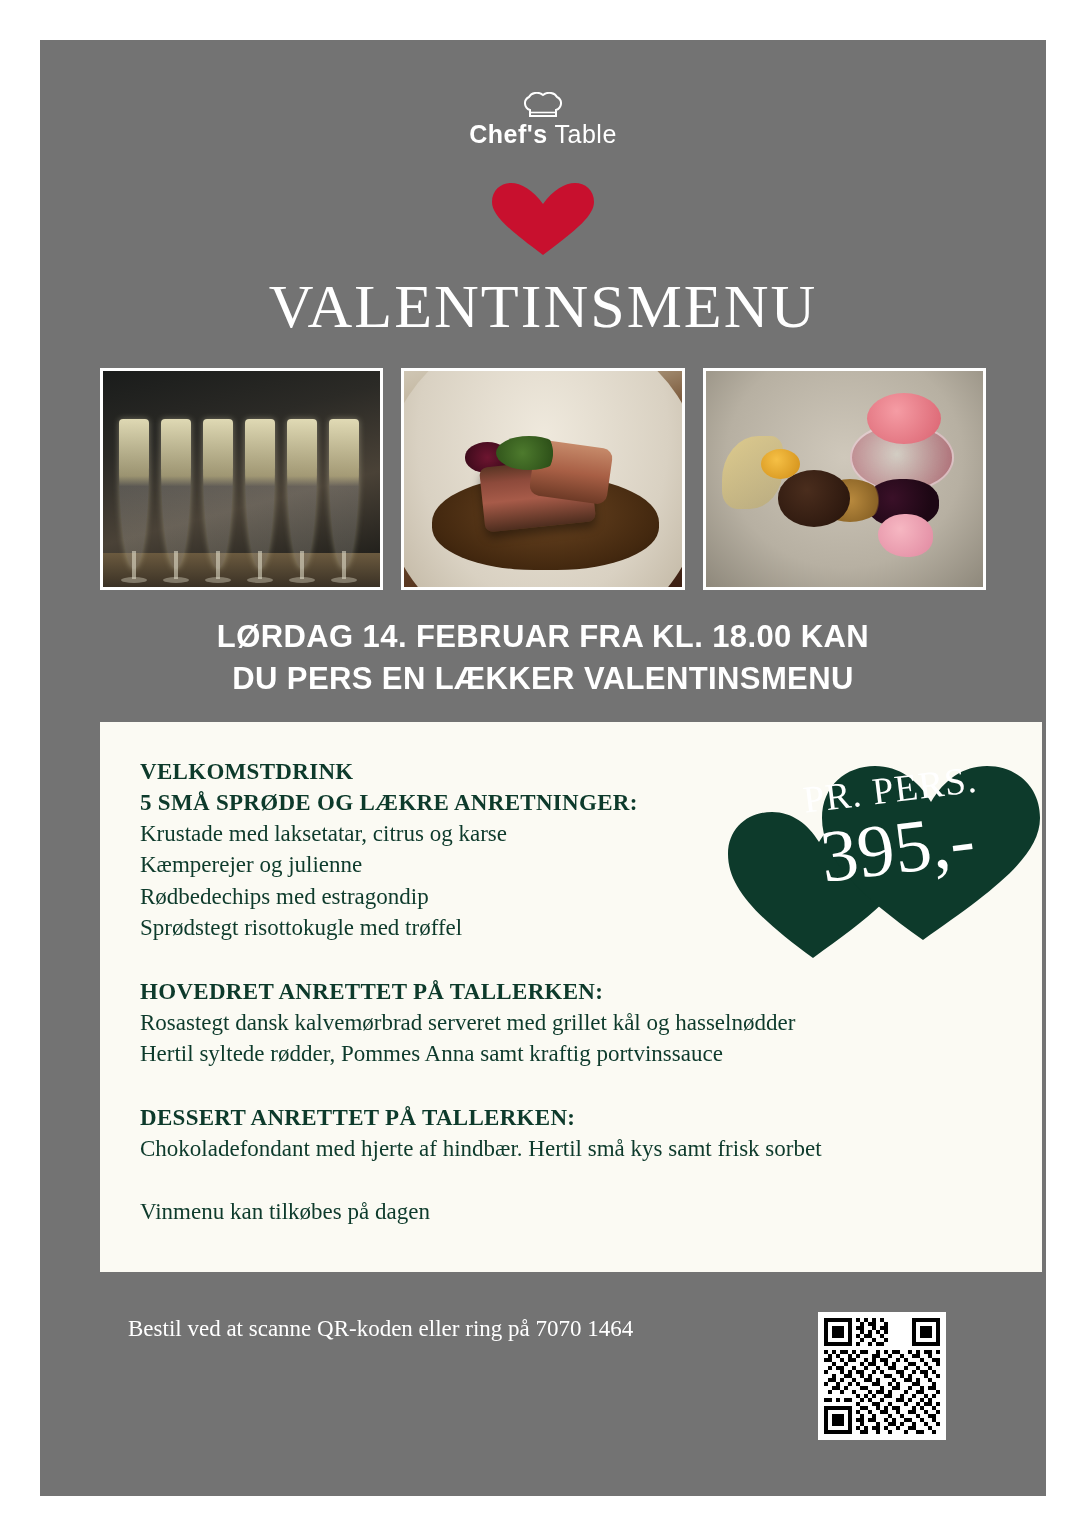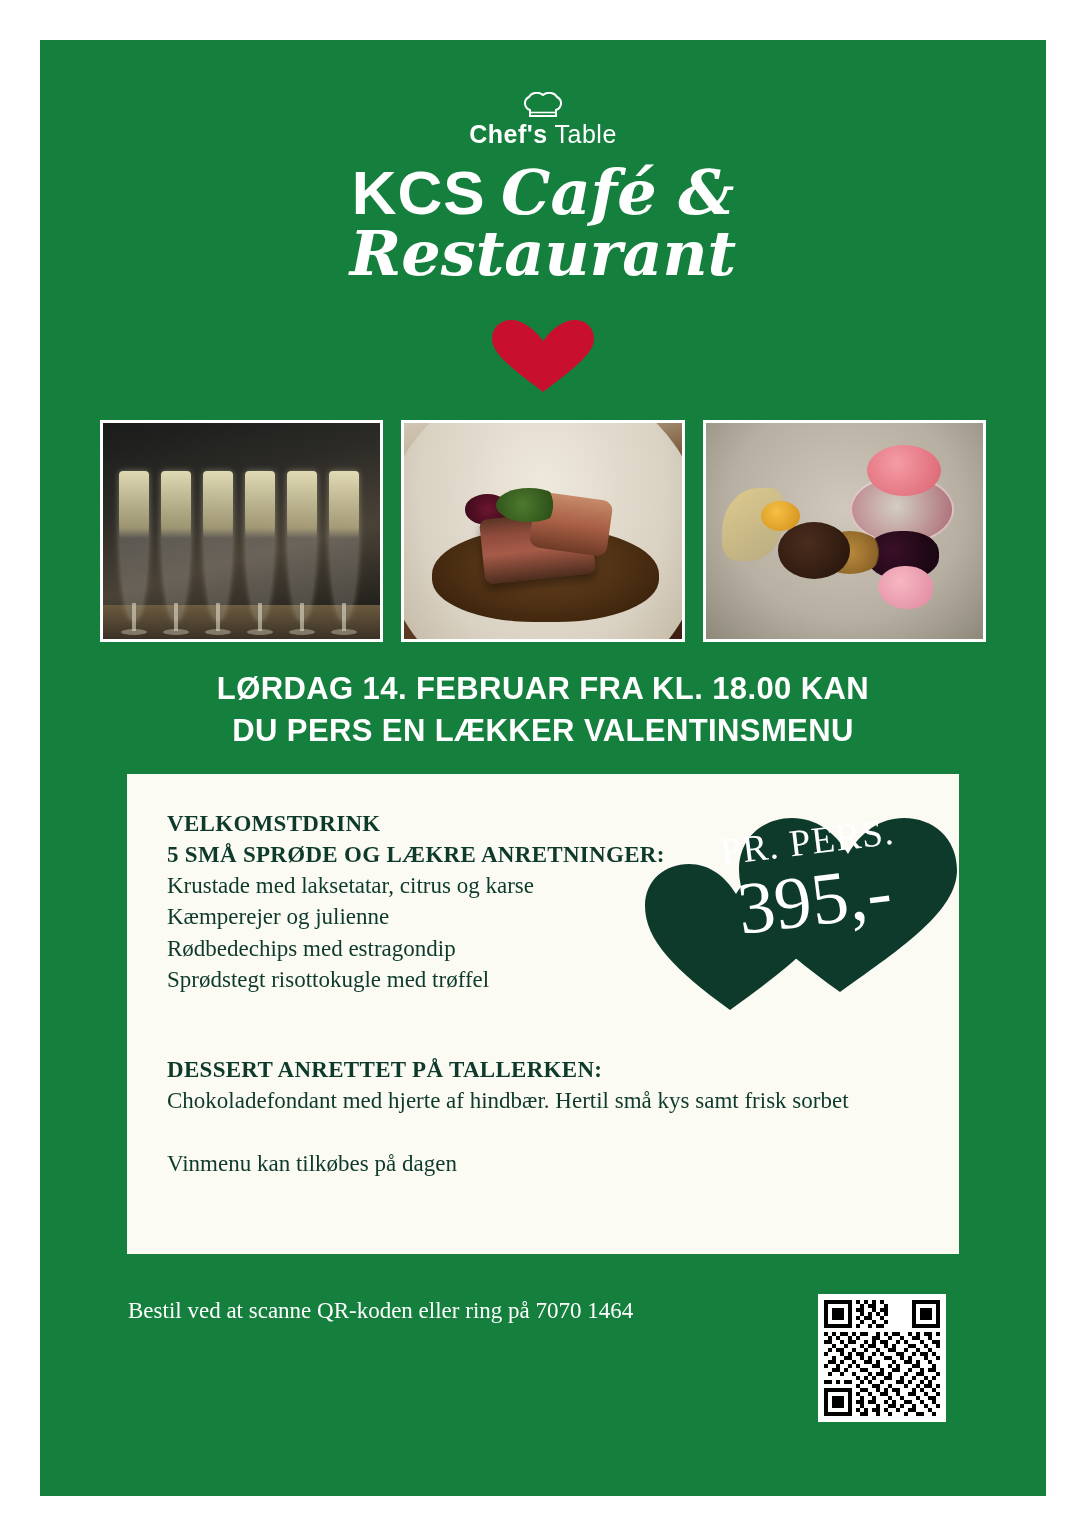--- a/index.html
+++ b/index.html
@@ -14,21 +14,21 @@
     background: #ffffff;
     font-family: "Liberation Serif", serif;
     overflow: hidden;
   }
   .poster-inner {
     position: absolute;
     left: 26px;
     top: 26px;
     right: 26px;
     bottom: 26px;
-    background: #15803d;
+    background: #737373;
     border: 14px solid #ffffff;
     box-sizing: border-box;
   }
   .content {
     position: absolute;
     left: 0; top: 0; right: 0; bottom: 0;
     padding: 0 60px;
   }
 
   
@@ -261,21 +261,21 @@
     font-size: 31px;
     line-height: 1.35;
     letter-spacing: .4px;
     margin-top: 26px;
   }
 
   
   .menu-wrap {
     position: relative;
     margin: 22px auto 0 auto;
-    width: 832px;
+    width: 942px;
   }
   .menu-card {
     position: relative;
     background: #fbfaf3;
     color: #0d3a2b;
     padding: 34px 40px 44px 40px;
     box-sizing: border-box;
     min-height: 480px;
   }
   .menu-section { margin-bottom: 6px; }
@@ -360,37 +360,29 @@
       <div class="logo-block">
         <div class="chefs-table">
           <svg class="chef-hat" viewBox="0 0 46 26">
             <path d="M10 24 L10 18 C4 16 3 8 9 5 C11 1 18 -1 23 3 C28 -1 35 1 37 5 C43 8 42 16 36 18 L36 24 Z" fill="none" stroke="#ffffff" stroke-width="2"></path>
             <line x1="10" y1="20.5" x2="36" y2="20.5" stroke="#ffffff" stroke-width="1.6"></line>
           </svg>
           <span class="bold">Chef's</span>
           <span class="light">Table</span>
         </div>
 
-        <div class="brand">
-          <div class="line1">
-            <span class="kcs">KCS</span>
-            <span class="script">Café &amp;</span>
-          </div>
-          <div class="line2">
-            <span class="script">Restaurant</span>
-          </div>
-        </div>
       </div>
 
       <div class="heart-wrap">
         <svg class="heart-icon" width="110" height="76" viewBox="0 0 110 76">
           <path d="M55 74 C20 48 4 34 4 21 C4 9 13 2 23 2 C33 2 45 9 55 23 C65 9 77 2 87 2 C97 2 106 9 106 21 C106 34 90 48 55 74 Z" fill="#c8102e"></path>
         </svg>
       </div>
 
+      <div class="main-title">VALENTINSMENU</div>
 
       <div class="photos">
         <div class="photo ph1">
           <div class="tabletop"></div>
           <div class="glass" style="left:16px;"></div>
             <div class="stem" style="left:29px;"></div>
             <div class="base" style="left:18px;"></div>
           <div class="glass" style="left:58px;"></div>
             <div class="stem" style="left:71px;"></div>
             <div class="base" style="left:60px;"></div>
@@ -441,20 +433,25 @@
             <div class="menu-head">VELKOMSTDRINK</div>
             <div class="menu-head">5 SMÅ SPRØDE OG LÆKRE ANRETNINGER:</div>
             <div class="menu-line">Krustade med laksetatar, citrus og karse</div>
             <div class="menu-line">Kæmperejer og julienne</div>
             <div class="menu-line">Rødbedechips med estragondip</div>
             <div class="menu-line">Sprødstegt risottokugle med trøffel</div>
           </div>
 
           <div class="menu-gap"></div>
 
+          <div class="menu-section">
+            <div class="menu-head">HOVEDRET ANRETTET PÅ TALLERKEN:</div>
+            <div class="menu-line">Rosastegt dansk kalvemørbrad serveret med grillet kål og hasselnødder</div>
+            <div class="menu-line">Hertil syltede rødder, Pommes Anna samt kraftig portvinssauce</div>
+          </div>
 
           <div class="menu-gap"></div>
 
           <div class="menu-section">
             <div class="menu-head">DESSERT ANRETTET PÅ TALLERKEN:</div>
             <div class="menu-line">Chokoladefondant med hjerte af hindbær. Hertil små kys samt frisk sorbet</div>
           </div>
 
           <div class="menu-gap"></div>
 

